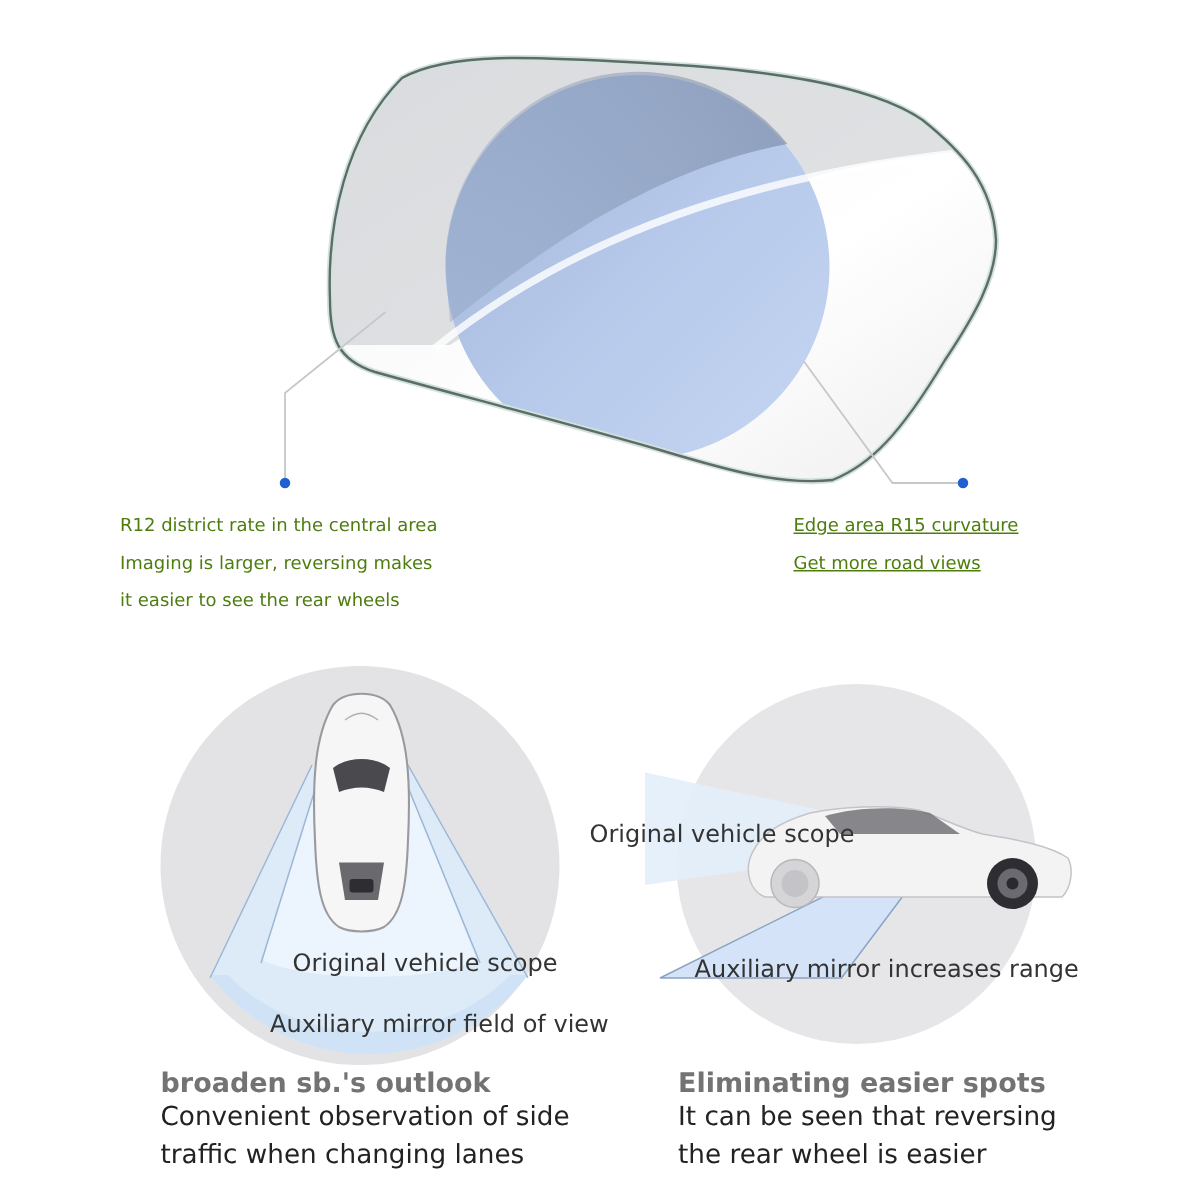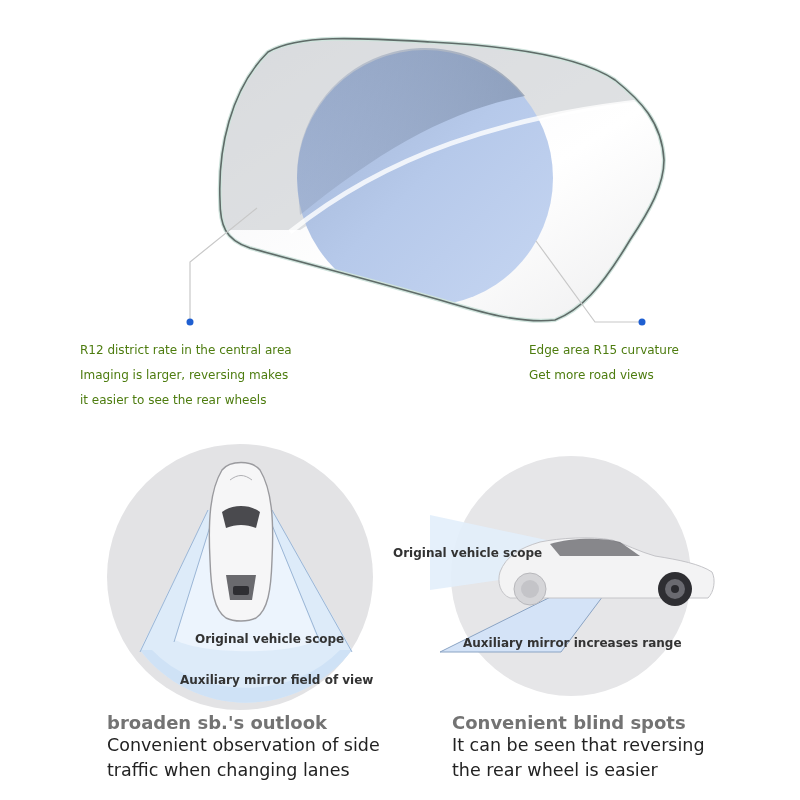--- a/index.html
+++ b/index.html
@@ -1,21 +1,21 @@
 <!DOCTYPE html>
 <html><head>
 <meta charset="utf-8">
 <style>
   html, body { margin:0; padding:0; background:#ffffff; }
   body { width:800px; height:800px; position:relative; overflow:hidden;
          font-family:"DejaVu Sans","Liberation Sans",sans-serif; color:#1a1a1a; }
   .abs { position:absolute; }
   svg { position:absolute; left:0; top:0; }
   .callout-text { font-size:12px; line-height:25px; white-space:pre-line; color:#4d7c0f; }
-  .small-label { font-size:12px; color:#333; white-space:nowrap;font-weight:bold; }
+  .small-label { font-size:16px; color:#333; white-space:nowrap; }
   .feat-title { font-size:18px; font-weight:bold; color:#737373; }
   .feat-body { font-size:17.5px; line-height:25px; white-space:pre-line; color:#222; }
 </style>
 </head>
 <body>
 
 <svg width="800" height="800">
   <defs>
     <linearGradient id="glassGrad" x1="0" y1="0" x2="1" y2="1">
       <stop offset="0" stop-color="#f4f4f6"></stop>
@@ -97,31 +97,31 @@
       <circle cx="675" cy="589" r="17" fill="#2e2e32"></circle>
       <circle cx="675" cy="589" r="10" fill="#6a6a70"></circle>
       <circle cx="675" cy="589" r="4" fill="#2a2a2e"></circle>
     </g>
   </g>
 </svg>
 
 <div class="abs callout-text" style="left:80px; top:338px;">R12 district rate in the central area
 Imaging is larger, reversing makes
 it easier to see the rear wheels</div>
-<div class="abs callout-text" style="left:529px; top:338px;">Edge area R15 curvature
+<div class="abs callout-text" style="left:529px; top:338px;text-decoration:underline;">Edge area R15 curvature
 Get more road views</div>
 
 <div class="abs small-label" style="left:195px; top:632px;">Original vehicle scope</div>
 <div class="abs small-label" style="left:180px; top:673px;">Auxiliary mirror field of view</div>
 
 <div class="abs small-label" style="left:393px; top:546px;">Original vehicle scope</div>
 <div class="abs small-label" style="left:463px; top:636px;">Auxiliary mirror increases range</div>
 
 <div class="abs" style="left:107px; top:712px;">
   <div class="feat-title">broaden sb.'s outlook</div>
   <div class="feat-body">Convenient observation of side
 traffic when changing lanes</div>
 </div>
 <div class="abs" style="left:452px; top:712px;">
-  <div class="feat-title">Convenient blind spots</div>
+  <div class="feat-title">Eliminating easier spots</div>
   <div class="feat-body">It can be seen that reversing
 the rear wheel is easier</div>
 </div>
 
 </body></html>

